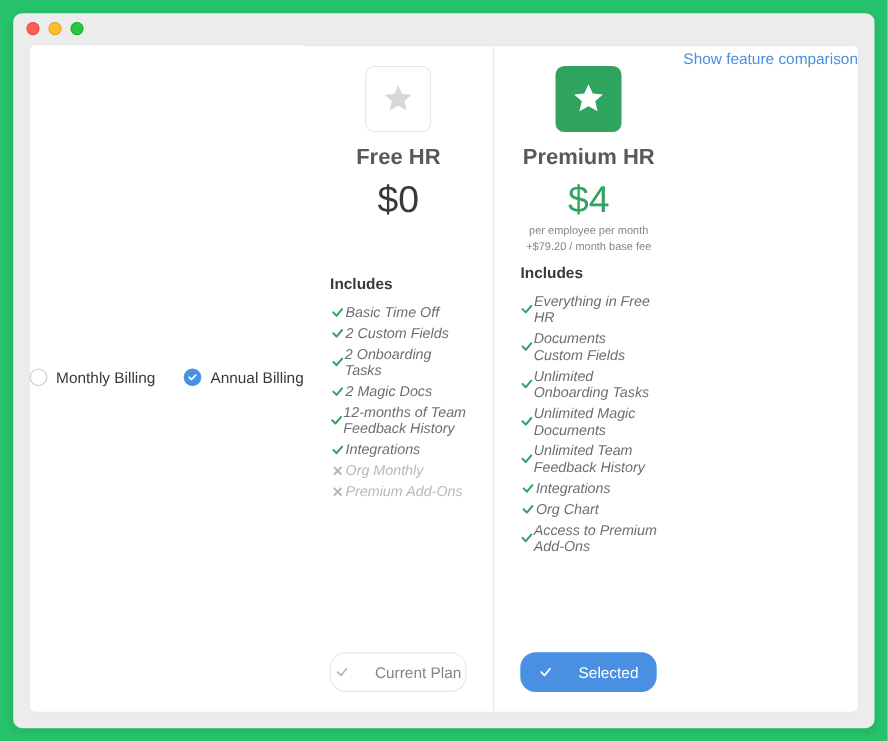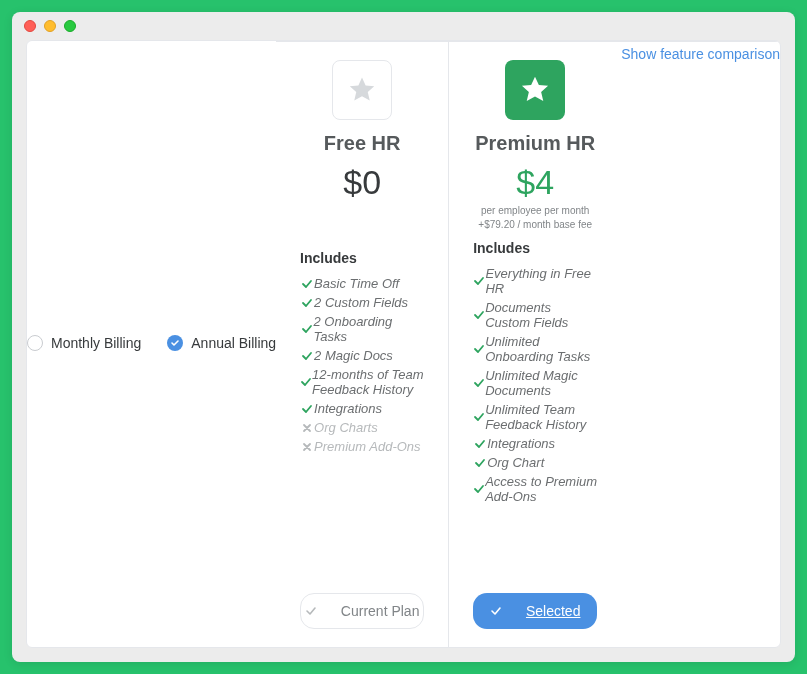--- a/index.html
+++ b/index.html
@@ -165,21 +165,20 @@
     border: none;
   }
   .btn-current {
     background: #fff;
     border: 1px solid #e5e7eb;
     color: #818588;
   }
   .btn-selected {
     background: #4a90e2;
     color: #fff;
-    text-decoration: underline;
   }
   .btn-ic svg { display: block; }
 
   .footer {
     border-top: 1px solid #e5e7eb;
     text-align: center;
     padding: 3px 0;
   }
   .footer a {
     color: #4a90e2;
@@ -281,21 +280,21 @@
                 </svg>
               </span>
               <span>Integrations</span>
             </li>
             <li class="feature-row disabled">
               <span class="feat-icon feat-x">
                 <svg width="12" height="12" viewBox="0 0 12 12">
                   <path d="M3 3 L9 9 M9 3 L3 9" stroke="#b6b9bb" stroke-width="1.8" fill="none" stroke-linecap="round"></path>
                 </svg>
               </span>
-              <span>Org Charts</span>
+              <span>Org Monthly</span>
             </li>
             <li class="feature-row disabled">
               <span class="feat-icon feat-x">
                 <svg width="12" height="12" viewBox="0 0 12 12">
                   <path d="M3 3 L9 9 M9 3 L3 9" stroke="#b6b9bb" stroke-width="1.8" fill="none" stroke-linecap="round"></path>
                 </svg>
               </span>
               <span>Premium Add-Ons</span>
             </li>
           </ul>

